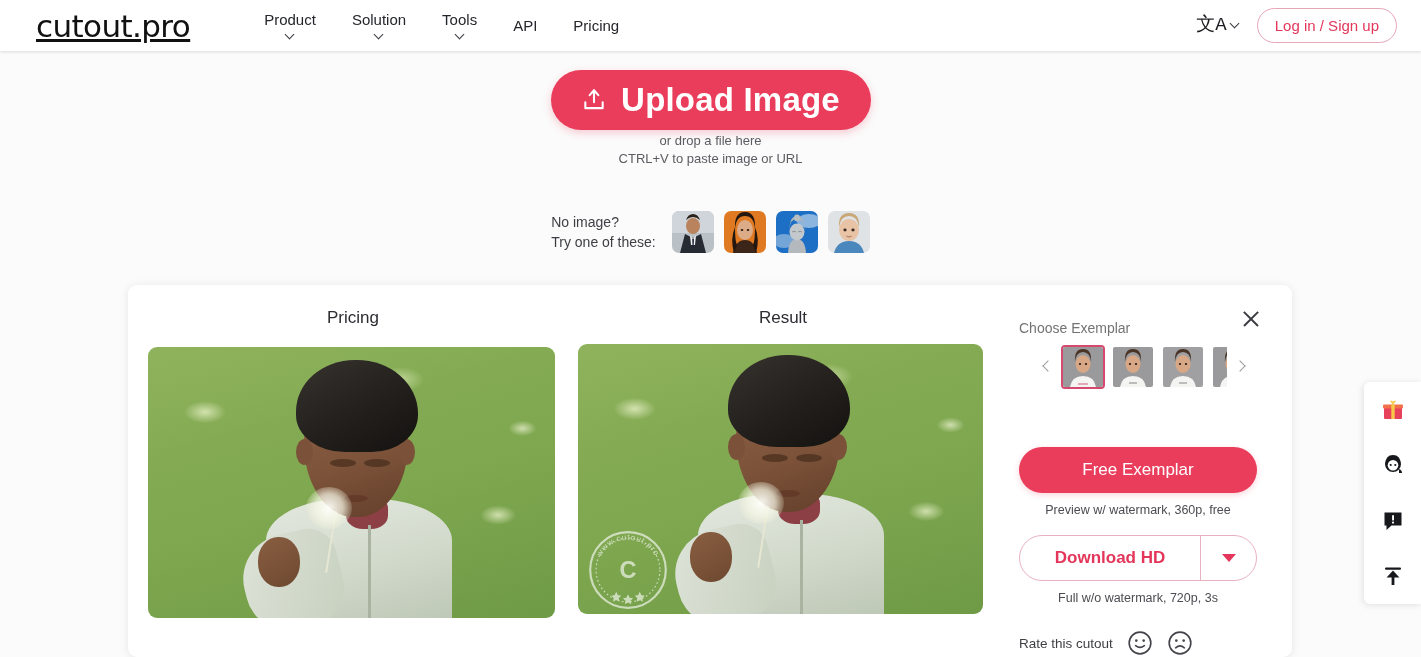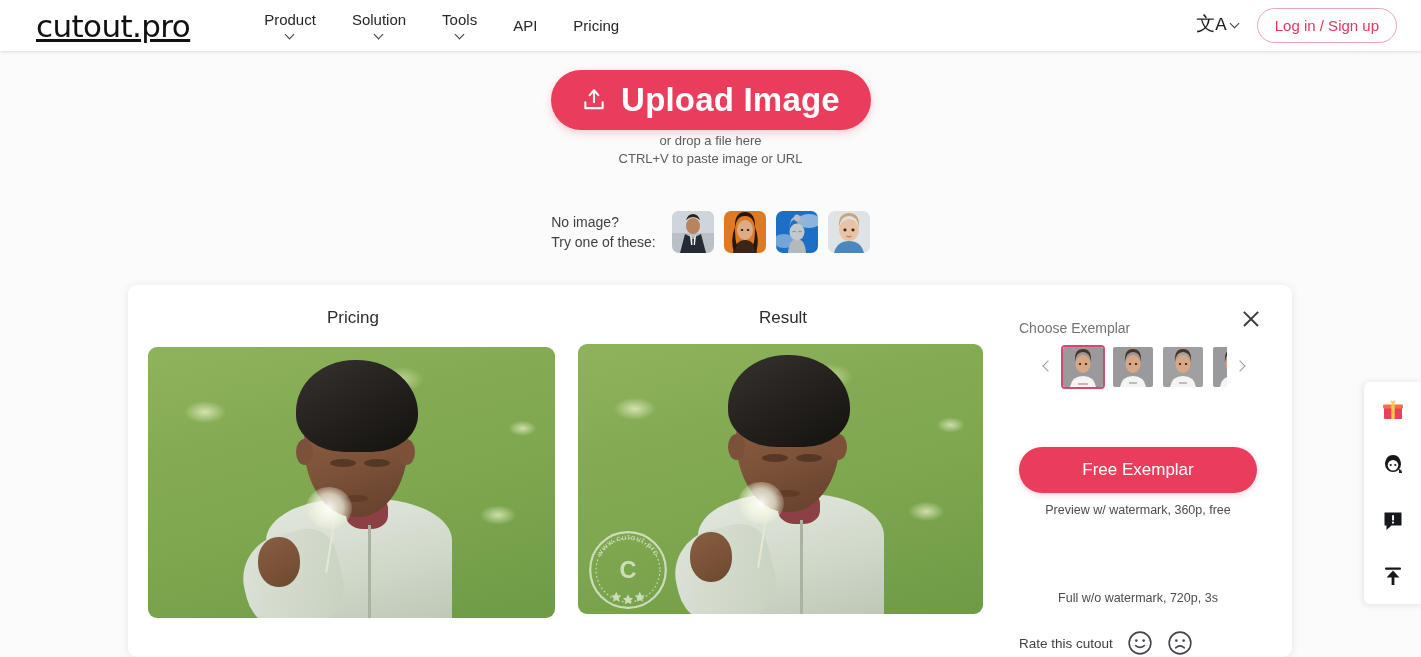--- a/index.html
+++ b/index.html
@@ -443,20 +443,26 @@
         </div>
       </div>
       <div class="car-arrow right">
           <i></i>
         </div>
     </div>
 
     <button class="free-dl">Free Exemplar</button>
     <div class="cap" style="top:218px;">Preview w/ watermark, 360p, free</div>
 
+    <div class="hd-wrap">
+      <div class="hd-main">Download HD</div>
+      <div class="hd-arrow">
+        <span class="caret"></span>
+      </div>
+    </div>
     <div class="cap" style="top:306px;">Full w/o watermark, 720p, 3s</div>
 
     <div class="rate-row">
       <span class="rate-label">Rate this cutout</span>
       <svg class="face" viewBox="0 0 24 24">
         <circle cx="12" cy="12" r="10" fill="none" stroke="#44454a" stroke-width="1.5"></circle>
         <circle cx="8.6" cy="9.8" r="1.2" fill="#44454a"></circle>
         <circle cx="15.4" cy="9.8" r="1.2" fill="#44454a"></circle>
         <path d="M8 14.4 q4 3.4 8 0" fill="none" stroke="#44454a" stroke-width="1.5" stroke-linecap="round"></path>
       </svg>

